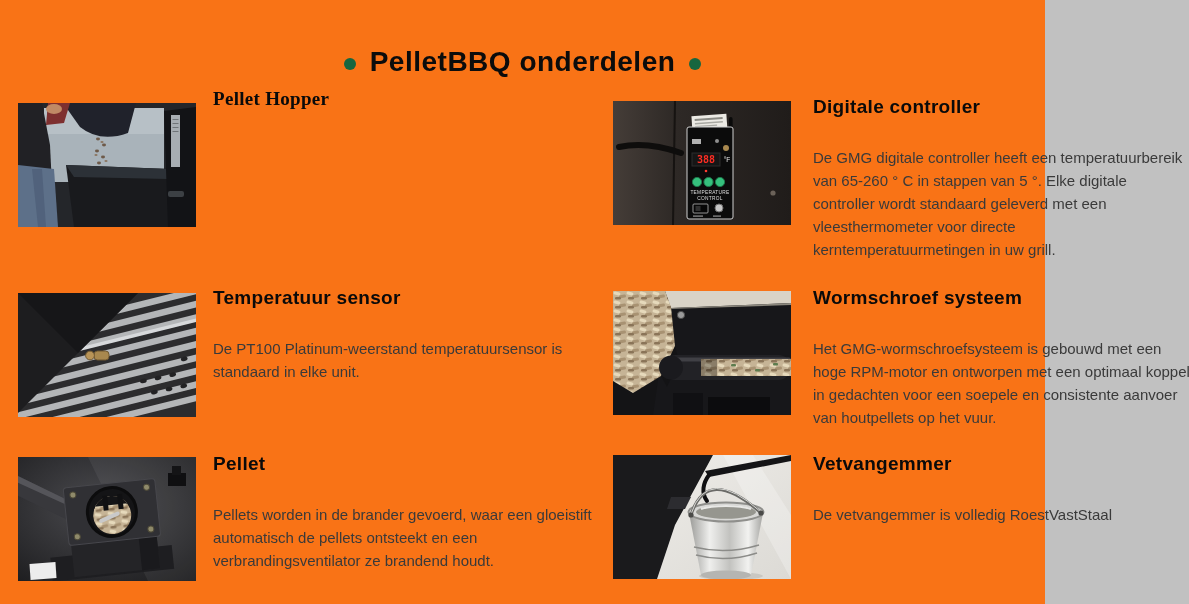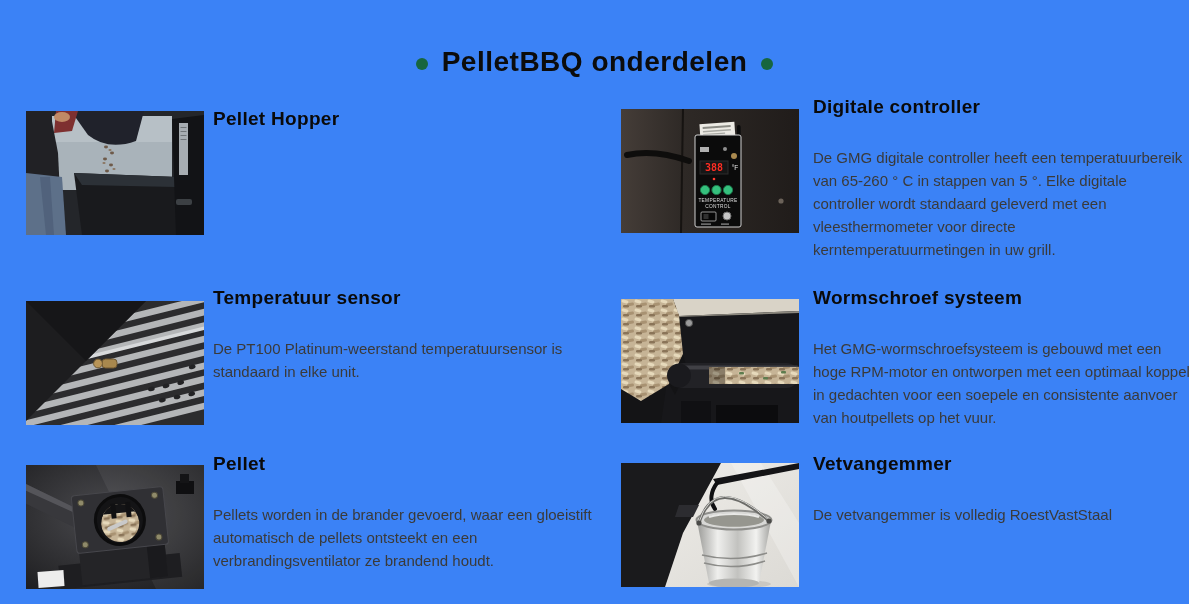--- a/index.html
+++ b/index.html
@@ -1,21 +1,21 @@
 <!DOCTYPE html>
 <html><head>
 <meta charset="utf-8">
 <style>
   html,body{margin:0;padding:0;background:#c1c1c1;}
   body{width:1189px;height:604px;overflow:hidden;font-family:"Liberation Sans",sans-serif;}
-  .canvas{position:relative;width:1189px;height:604px;background:#3b82f6;}
+  .canvas{position:relative;width:1045px;height:604px;background:#f97316;}
   .title-row{position:absolute;top:46px;left:0;width:100%;text-align:center;white-space:nowrap;}
   .title-text{font-size:28px;font-weight:bold;color:#0c0c0c;letter-spacing:.5px;vertical-align:middle;}
   .dot{display:inline-block;width:12px;height:12px;border-radius:50%;background:#17663f;vertical-align:middle;margin:0 14px;position:relative;top:2px;}
-  figure.thumb{position:absolute;margin:8px;width:178px;height:124px;}
+  figure.thumb{position:absolute;margin:0;width:178px;height:124px;}
   figure.thumb svg{display:block;width:178px;height:124px;}
   .text-col{position:absolute;}
   .text-col h2{margin:0 0 28px 0;font-size:19px;line-height:22px;font-weight:bold;color:#0a0a0a;letter-spacing:.3px;}
   .text-col p{margin:0;font-size:15px;line-height:23px;color:#3a3a3a;}
   .w-left{width:392px;}
   .w-right{width:378px;}
   .mono{font-family:"DejaVu Sans Mono",monospace;}
 </style>
 </head>
 <body>
@@ -63,21 +63,21 @@
       <rect x="153" y="12" width="9" height="52" fill="#a7adb2"></rect>
       <g fill="#6f7478">
           <rect x="154.5" y="16" width="6" height="1"></rect>
           <rect x="154.5" y="20" width="6" height="1"></rect>
           <rect x="154.5" y="24" width="6" height="1"></rect>
           <rect x="154.5" y="28" width="6" height="1"></rect>
         </g>
       <rect x="150" y="88" width="16" height="6" rx="2" fill="#3c4044"></rect>
     </svg>
   </figure>
-  <div class="text-col w-left" style="left:213px;top:108px;">
+  <div class="text-col w-left" style="left:213px;top:88px;font-family:Liberation Serif, serif;">
     <h2>Pellet Hopper</h2>
   </div>
 
   <figure class="thumb" style="left:613px;top:101px;">
     <svg viewBox="0 0 178 124">
       <defs>
         <linearGradient id="gcBody" x1="0" y1="0" x2="1" y2="0">
           <stop offset="0" stop-color="#453d38"></stop>
             <stop offset="0.35" stop-color="#2e2926"></stop>
             <stop offset="1" stop-color="#201c1a"></stop>

